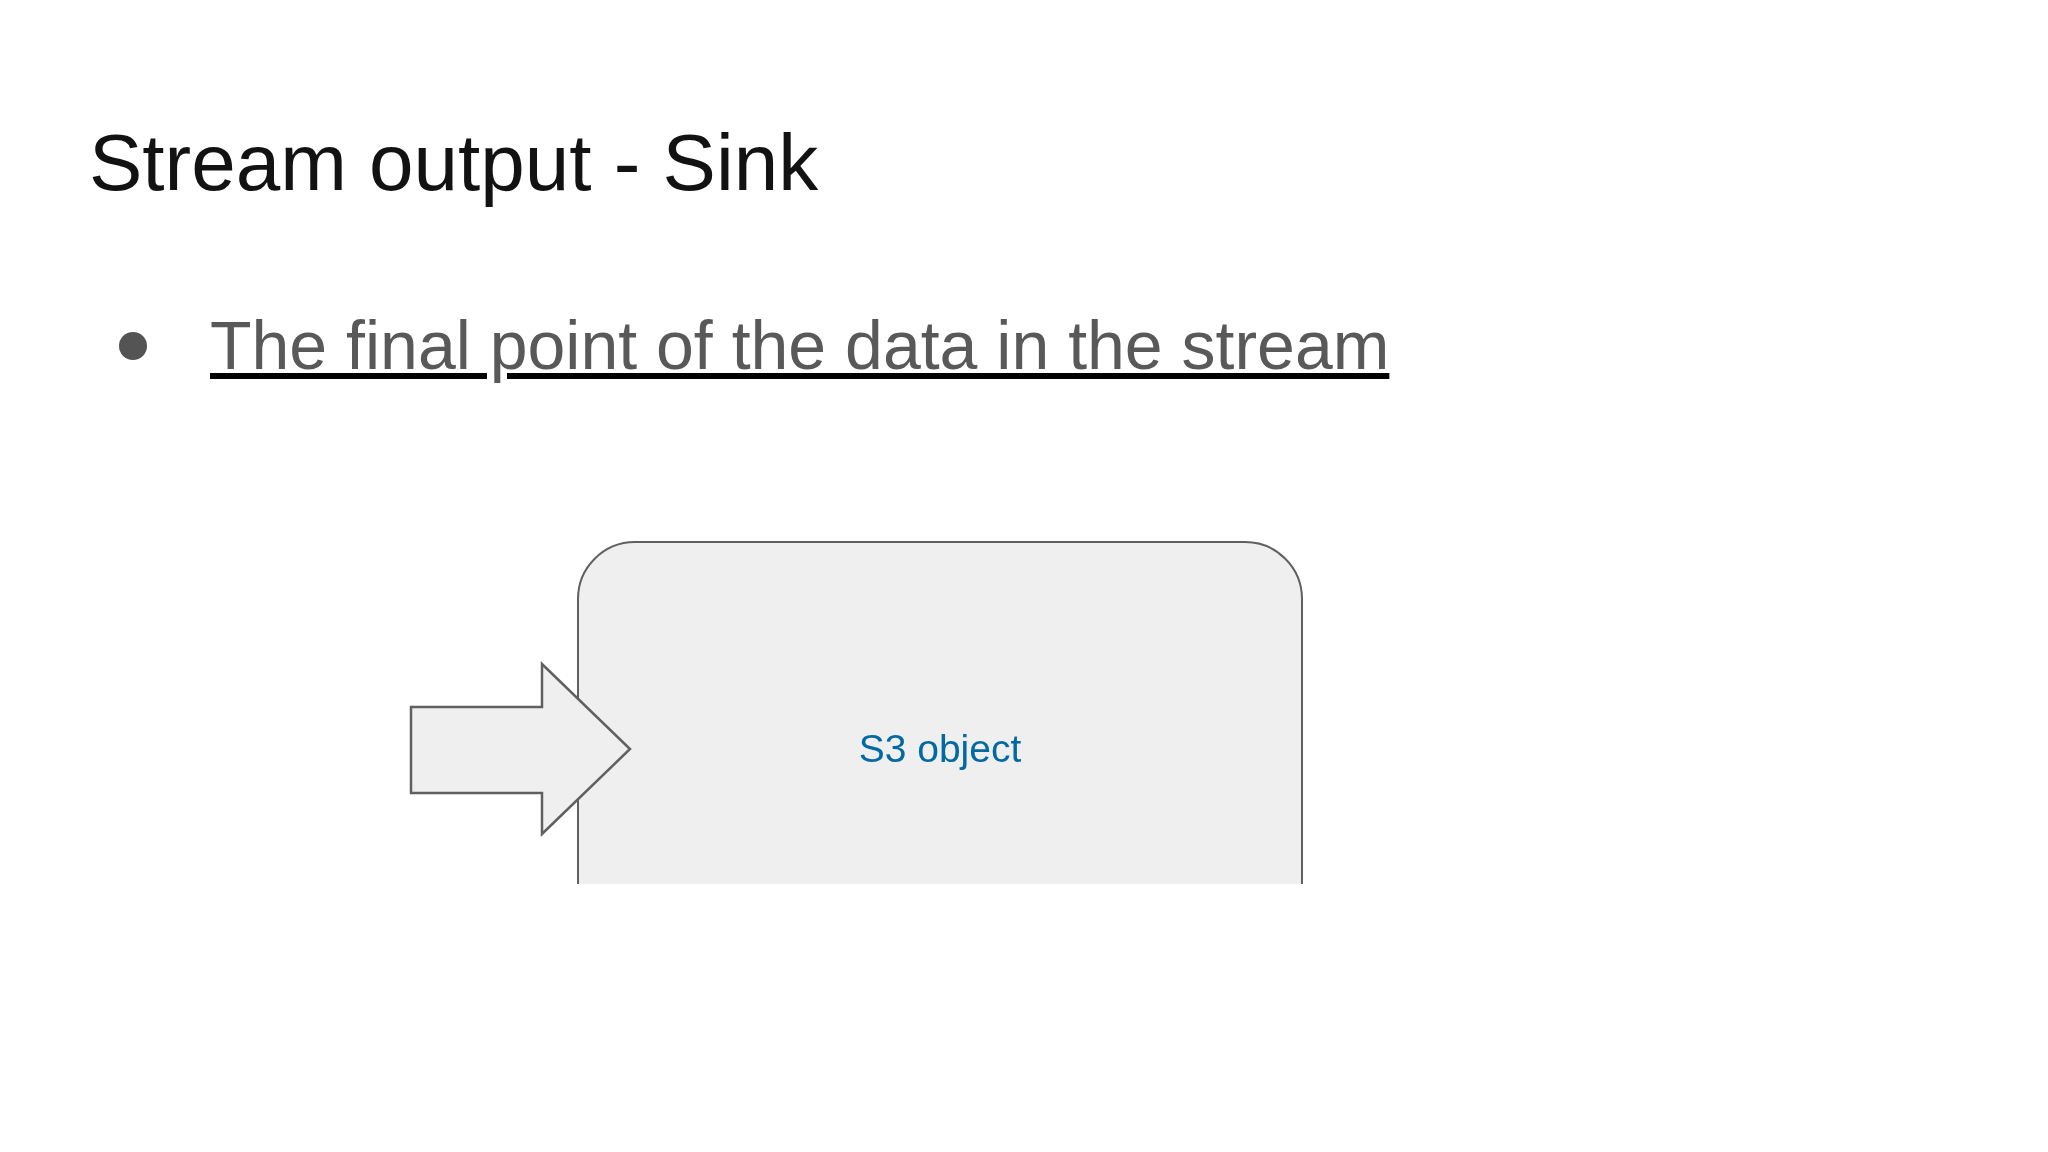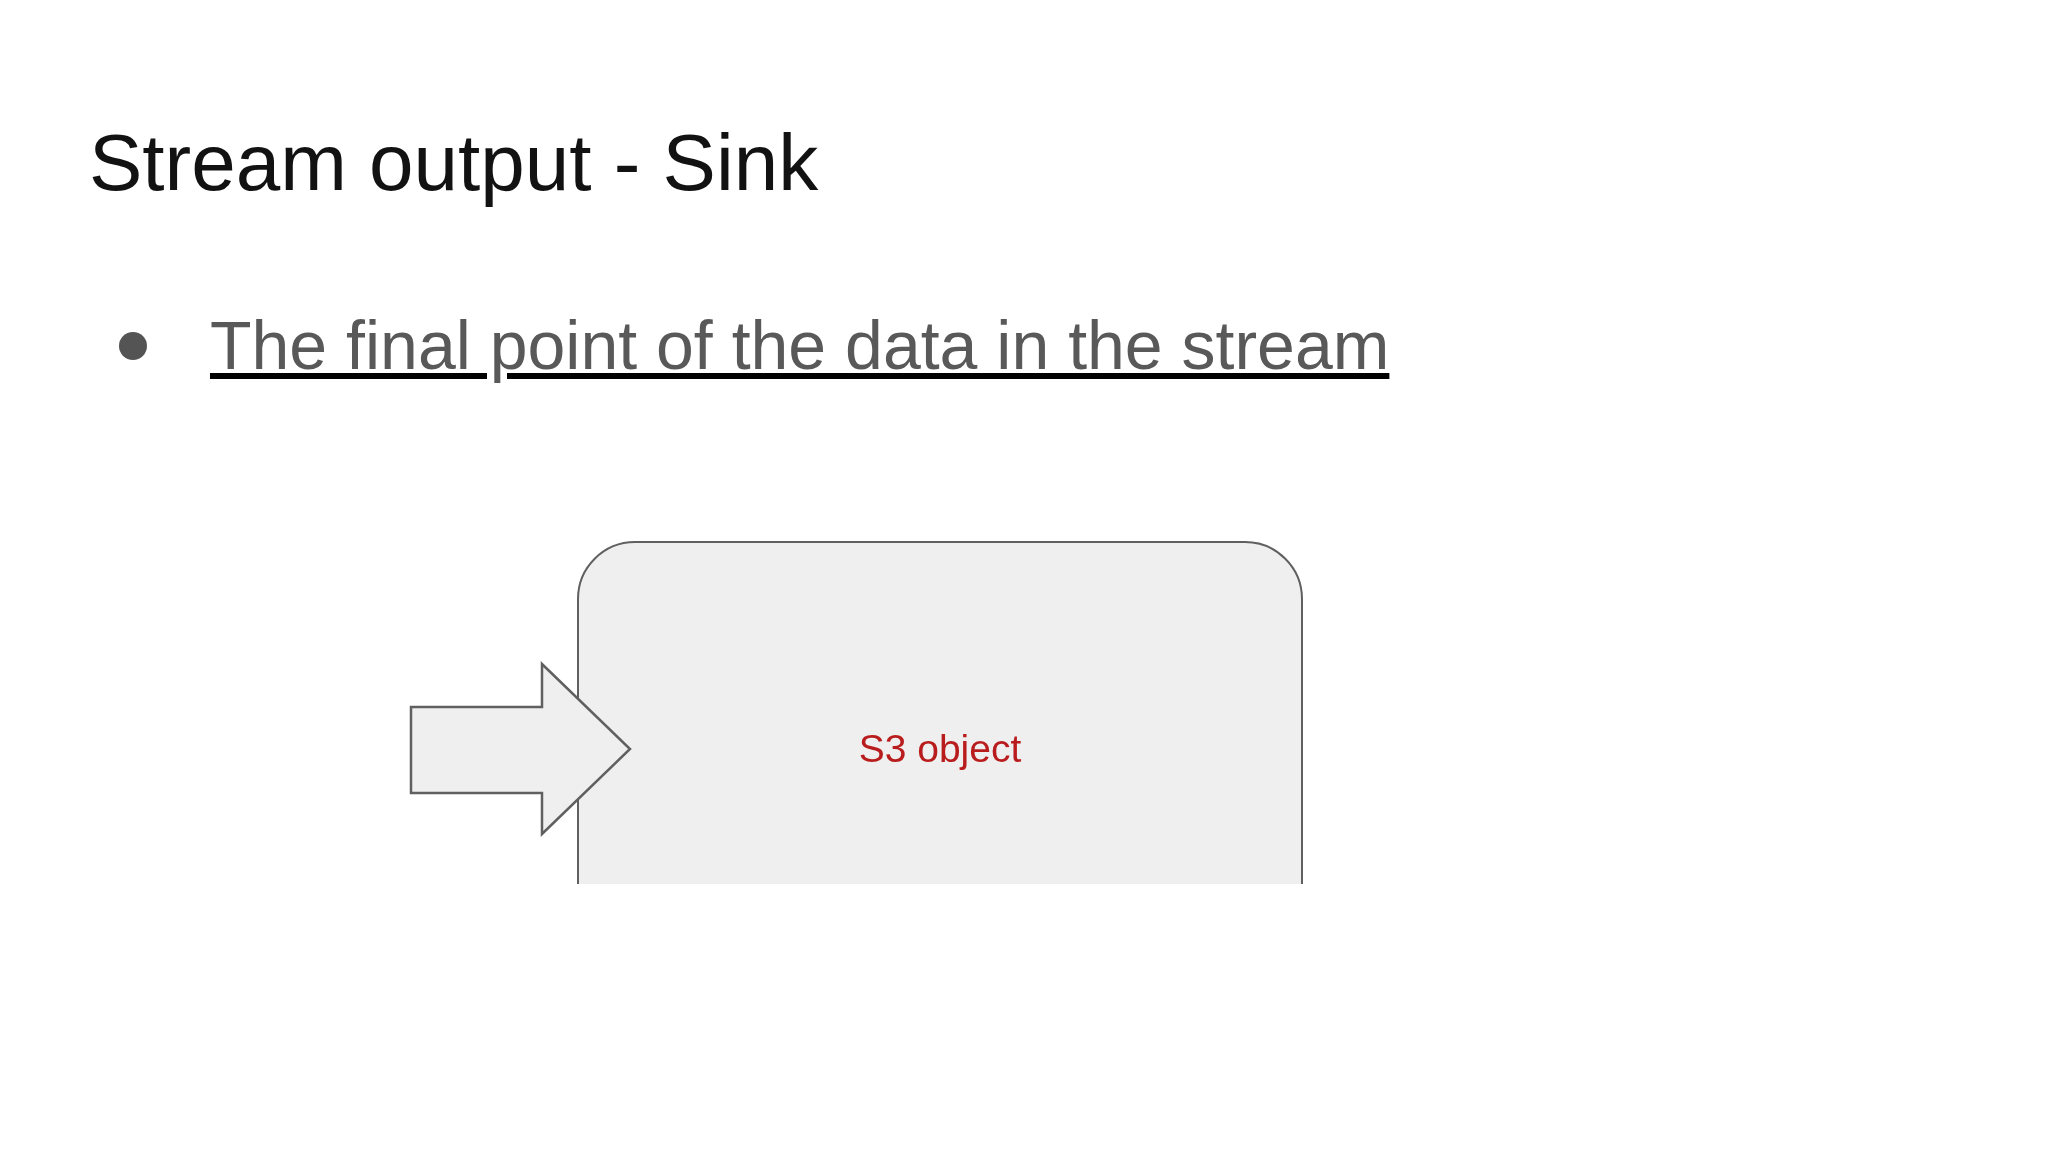--- a/index.html
+++ b/index.html
@@ -77,21 +77,21 @@
     box-sizing: border-box;
     background: #efefef;
     border: 2px solid #606060;
     border-radius: 58px;
     display: flex;
     align-items: center;
     justify-content: center;
   }
   .sink-label {
     font-size: 39px;
-    color: #b91c1c;
+    color: #0369a1;
     line-height: 1.2;
     white-space: nowrap;
   }
   .input-arrow {
     position: absolute;
     left: 409px;
     top: 661px;
     width: 226px;
     height: 176px;
   }

